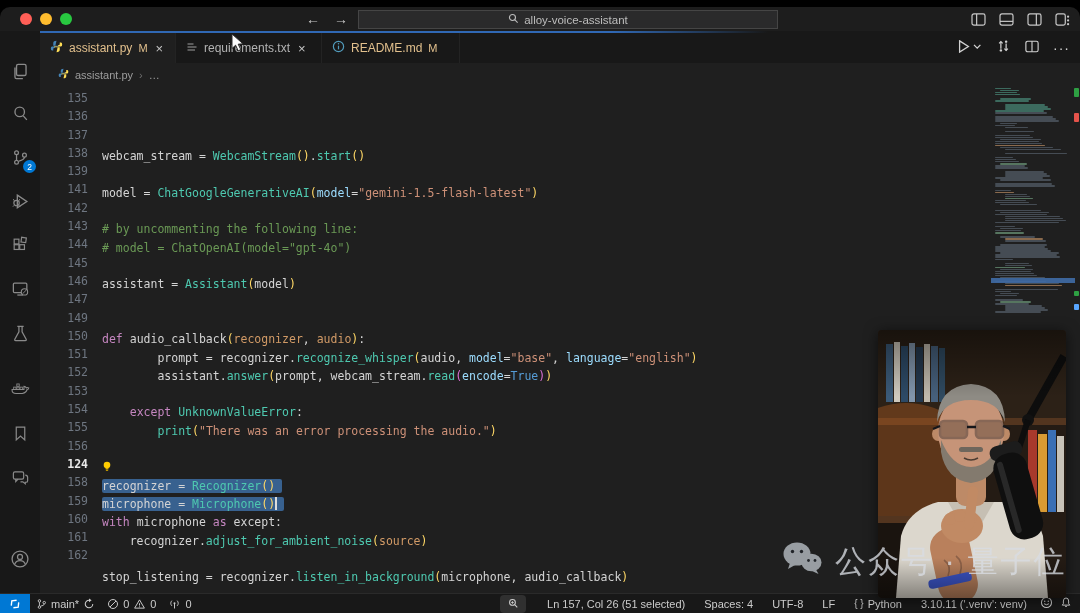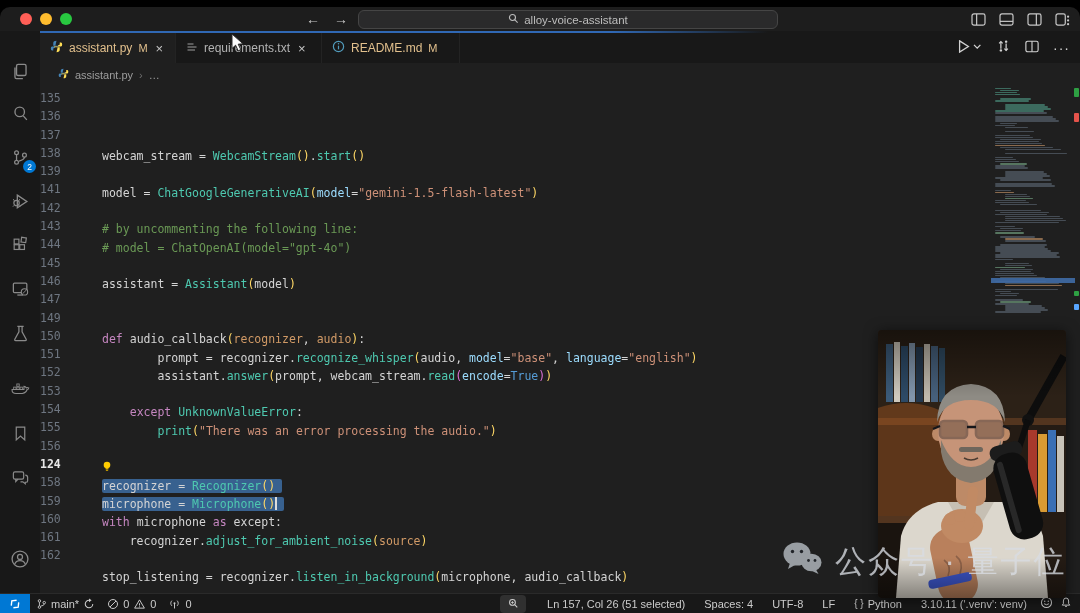--- a/index.html
+++ b/index.html
@@ -8,21 +8,21 @@
   #screen{position:relative;width:1080px;height:613px;background:#000;overflow:hidden;}
 
   
   .titlebar{position:absolute;left:0;top:7px;width:1080px;height:24px;background:#1d1d1d;
     border-radius:10px 10px 0 0;display:flex;align-items:center;}
   .lights{display:flex;gap:8px;margin-left:20px;}
   .light{width:12px;height:12px;border-radius:50%;}
   .l-red{background:#ff5f57}.l-yellow{background:#febc2e}.l-green{background:#28c840}
   .navarrows{position:absolute;left:306px;top:0;height:24px;display:flex;gap:14px;align-items:center;color:#c9c9c9;font-size:14px;}
   .searchbox{position:absolute;left:358px;top:3px;width:420px;height:19px;background:#2a2a2b;
-    border:1px solid #454545;border-radius:6px;display:flex;align-items:center;justify-content:center;
+    border:1px solid #454545;border-radius:0;display:flex;align-items:center;justify-content:center;
     gap:5px;color:#bdbdbd;font-size:11.5px;}
   .tb-icons{position:absolute;right:10px;top:0;height:24px;display:flex;gap:13px;align-items:center;}
   .tb-icons svg{display:block}
 
   
   .activitybar{position:absolute;left:0;top:31px;width:40px;height:562px;background:#181818;}
   .ab-item{position:absolute;left:0;width:40px;height:40px;display:flex;align-items:center;justify-content:center;}
   .ab-badge{position:absolute;right:4px;bottom:4px;background:#0078d4;color:#fff;font-size:8.5px;
     width:13px;height:13px;border-radius:50%;display:flex;align-items:center;justify-content:center;}
 
@@ -38,21 +38,21 @@
   .editor-actions{position:absolute;right:10px;top:2px;height:30px;display:flex;gap:14px;align-items:center;color:#d2d2d2;}
 
   
   .breadcrumb{position:absolute;left:40px;top:63px;width:1040px;height:23px;background:#1f1f1f;
     display:flex;align-items:center;gap:6px;padding-left:18px;color:#9d9d9d;font-size:11px;}
 
   
   .editor{position:absolute;left:40px;top:86px;width:1040px;height:507px;background:#1f1f1f;overflow:hidden;}
   .code-lines{position:absolute;left:0;top:3px;right:0;}
   .crow{display:flex;height:18.3px;}
-  .gut{width:48px;flex:none;font:11.5px/18.3px "DejaVu Sans Mono",monospace;color:#6e7681;}
+  .gut{width:48px;flex:none;text-align:right;font:11.5px/18.3px "DejaVu Sans Mono",monospace;color:#6e7681;}
   .crow.cur .gut{color:#e8e8e8;font-weight:bold;}
   .ccode{position:relative;padding-left:14px;white-space:pre;font:11.5px/18.3px "DejaVu Sans Mono",monospace;color:#d4d4d4;margin-top:40px;}
   .guide{position:absolute;top:0;bottom:0;width:1px;background:#33373c;}
   .sel{background:#38618f;padding-right:7px;border-radius:2px;}
   .caret{display:inline-block;width:1.5px;height:13px;background:#dcdcdc;vertical-align:-2px;margin-left:0;}
   .bulb{position:absolute;left:13px;top:2px;}
   .tk-d{color:#d4d4d4}.tk-k{color:#c586c0}.tk-t{color:#4ec9b0}.tk-s{color:#ce9178}
   .tk-c{color:#6a9955}.tk-b{color:#9cdcfe}.tk-B{color:#569cd6}.tk-y{color:#ffd866}
   .tk-o{color:#d19a66}.tk-m{color:#da70d6}
 

